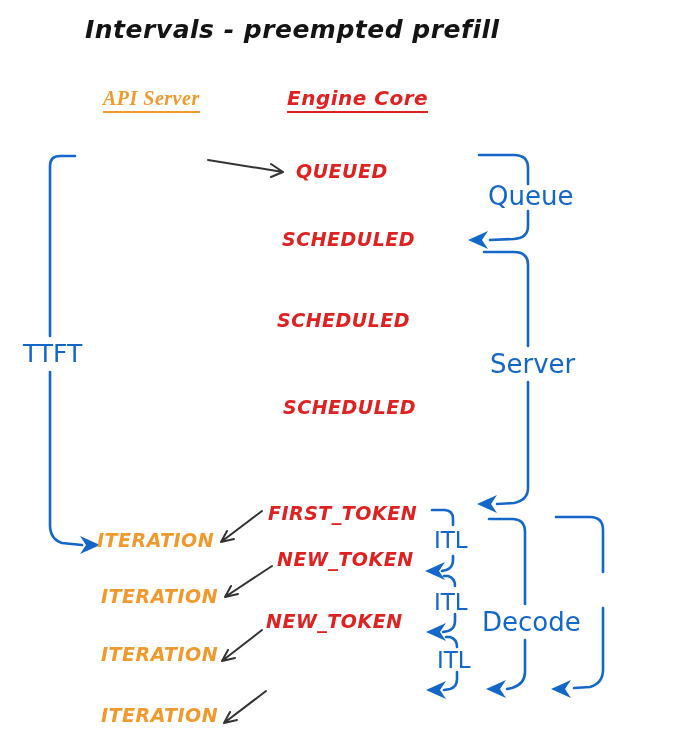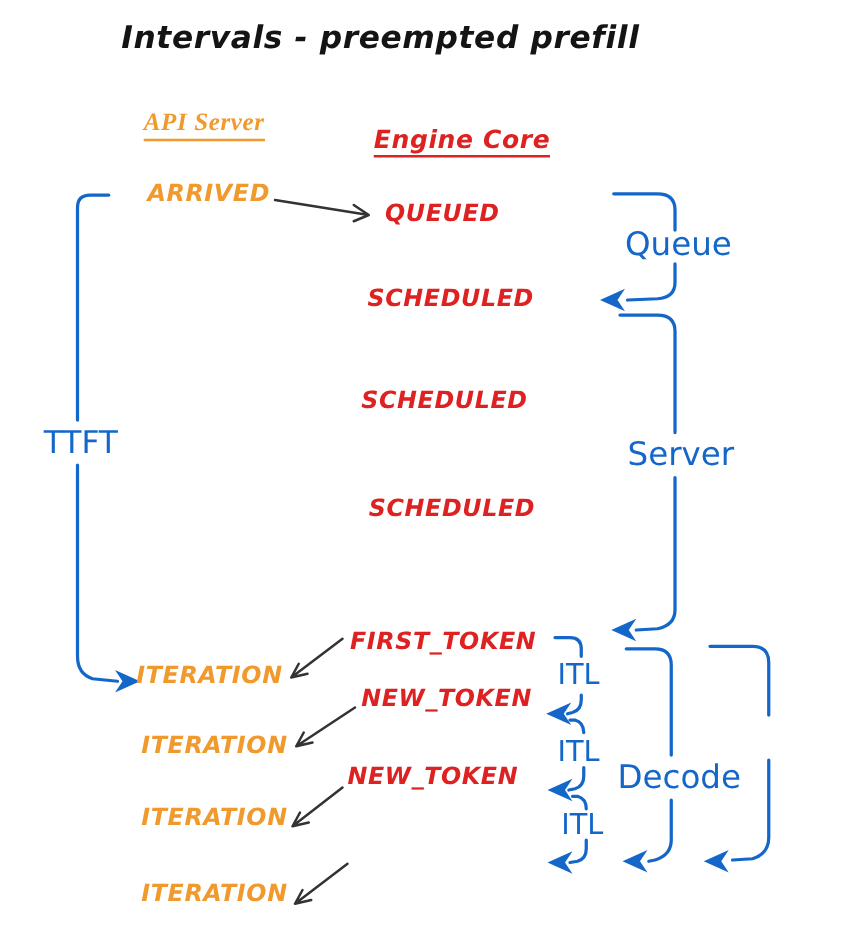--- a/index.html
+++ b/index.html
@@ -10,21 +10,20 @@
     --arrow: #333333;
   }
   * { margin: 0; padding: 0; box-sizing: border-box; }
   body { background: #ffffff; font-family: "DejaVu Sans", sans-serif; }
   .canvas {
     position: relative;
     width: 627px;
     height: 750px;
     background: #ffffff;
     overflow: hidden;
-    margin-left: 12px;
   }
   .canvas svg.wires {
     position: absolute;
     left: 0; top: 0;
     width: 679px; height: 750px;
   }
   .lbl { position: absolute; white-space: nowrap; line-height: 1.1; }
   .title {
     font-size: 25px;
     font-style: italic;
@@ -139,23 +138,22 @@
       <path class="black-arrow" d="M262,630 L222,661 M222,661 L235,658 M222,661 L228,650"></path>
     </g>
     <g>
       <path class="black-arrow" d="M266,691 L224,723 M224,723 L237,720 M224,723 L230,712"></path>
     </g>
   </svg>
 
   <div class="lbl title" style="left:85px; top:16px;">Intervals - preempted prefill</div>
 
   <div class="lbl col-head api" style="left:103px; top:87px;font-family:Liberation Serif, serif;">API Server</div>
-  <div class="lbl col-head eng" style="left:287px; top:100px;font-style:italic;">Engine Core</div>
+  <div class="lbl col-head eng" style="left:287px; top:87px;font-style:italic;">Engine Core</div>
 
-  <div class="lbl evt api" style="left:106px; top:145px;">ARRIVED</div>
   <div class="lbl evt api" style="left:97px; top:530px;">ITERATION</div>
   <div class="lbl evt api" style="left:101px; top:586px;">ITERATION</div>
   <div class="lbl evt api" style="left:101px; top:644px;">ITERATION</div>
   <div class="lbl evt api" style="left:101px; top:705px;">ITERATION</div>
 
   <div class="lbl evt eng" style="left:296px; top:161px;">QUEUED</div>
   <div class="lbl evt eng" style="left:282px; top:229px;">SCHEDULED</div>
   <div class="lbl evt eng" style="left:277px; top:310px;">SCHEDULED</div>
   <div class="lbl evt eng" style="left:283px; top:397px;">SCHEDULED</div>
   <div class="lbl evt eng" style="left:268px; top:503px;">FIRST_TOKEN</div>

